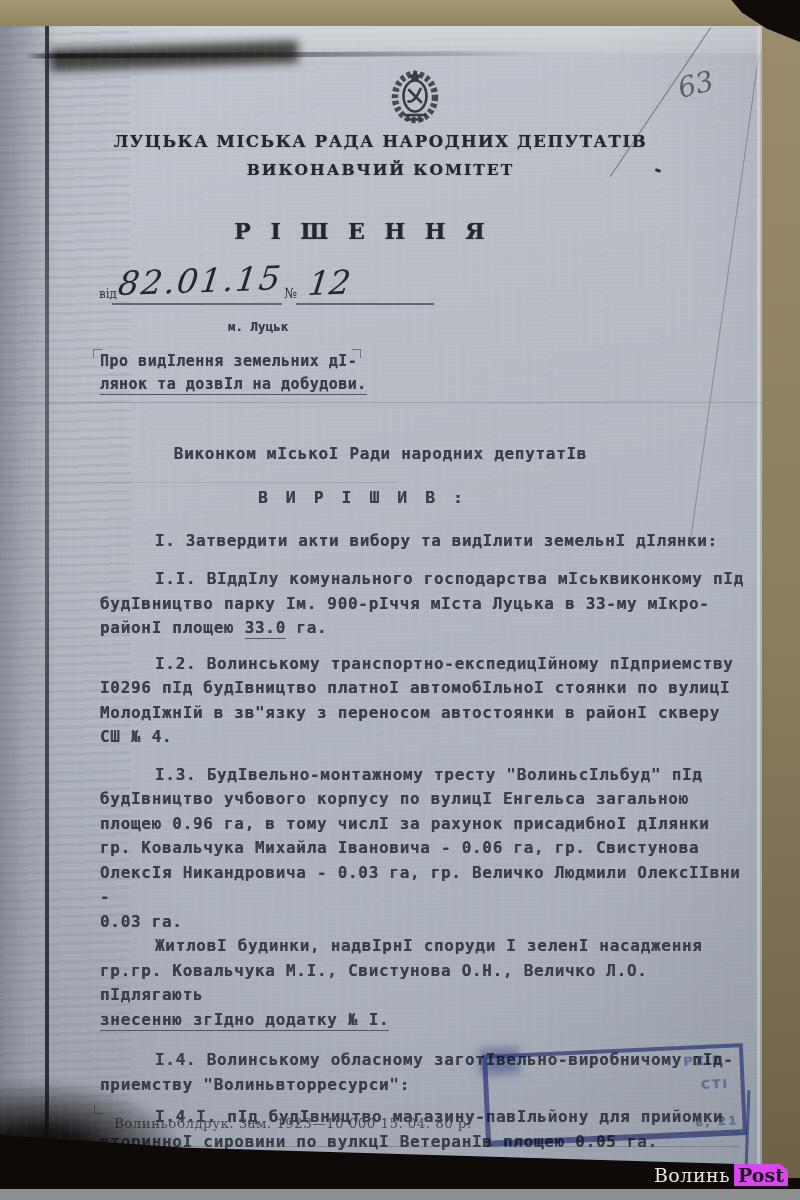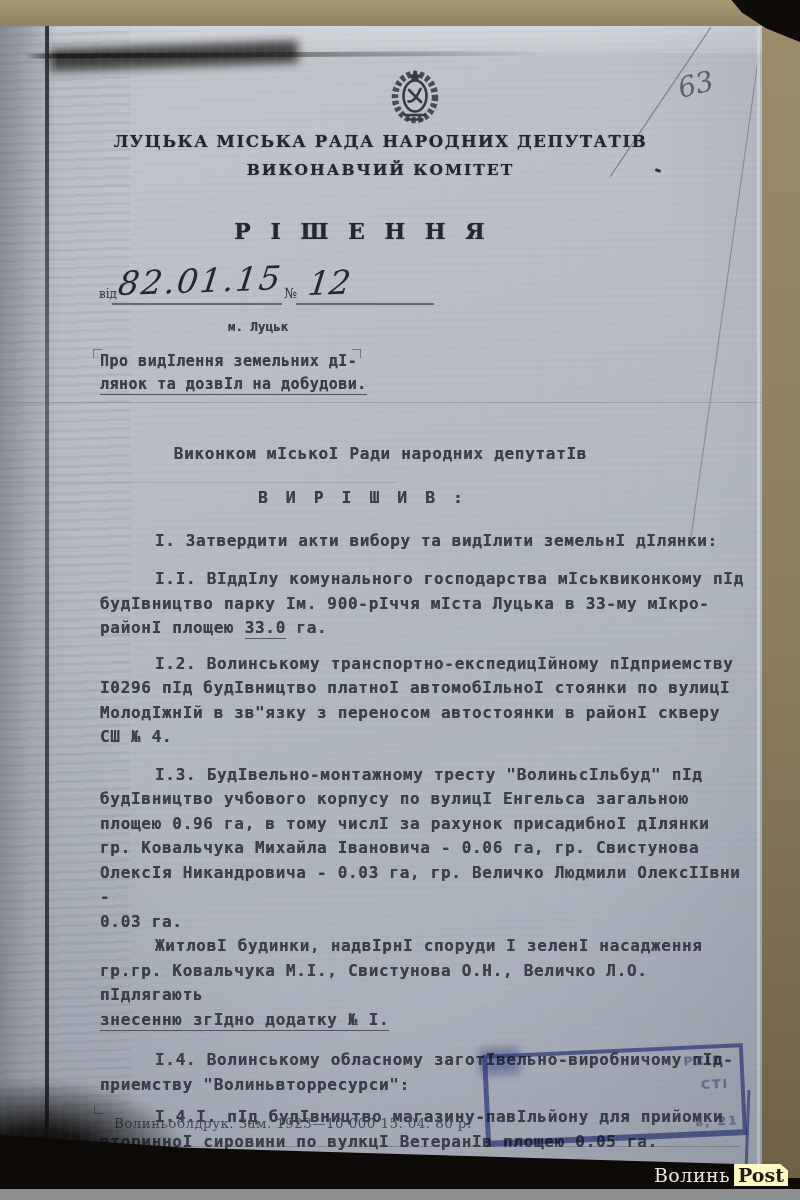--- a/index.html
+++ b/index.html
@@ -88,21 +88,21 @@
   .stamp .s-blob{position:absolute;left:-8px;top:-10px;width:40px;height:26px;background:rgba(62,80,168,.45);filter:blur(5px);}
   .stamp .f1{position:absolute;right:16px;top:4px;}
   .stamp .f2{position:absolute;right:12px;top:28px;}
   .stamp .f3{position:absolute;right:4px;bottom:2px;}
   .stamp span{font-family:"DejaVu Sans",sans-serif;font-weight:bold;font-size:13px;letter-spacing:1.5px;color:rgba(62,80,168,.55);}
   .stamp-tick{position:absolute;left:746px;top:1064px;width:3px;height:78px;background:rgba(62,80,168,.65);transform:rotate(2deg);mix-blend-mode:multiply;}
 
   
   .watermark{position:absolute;right:12px;top:1164px;z-index:5;display:flex;align-items:flex-start;}
   .wm1{font-family:"DejaVu Serif",serif;font-size:19px;color:#e9e7e1;letter-spacing:.5px;}
-  .wm2{font-family:"DejaVu Serif",serif;font-weight:bold;font-size:19px;color:#1b1b1b;background:#fef9c3;padding:0 4px;margin-left:4px;
+  .wm2{font-family:"DejaVu Serif",serif;font-weight:bold;font-size:19px;color:#1b1b1b;background:#d946ef;padding:0 4px;margin-left:4px;
     clip-path:polygon(0 0,86% 0,100% 30%,100% 100%,0 100%);}
 </style>
 </head>
 <body>
 
 <div class="photo">
 
   <div class="tan-top"></div>
   <div class="tan-right"></div>
   <div class="tr-dark"></div>

